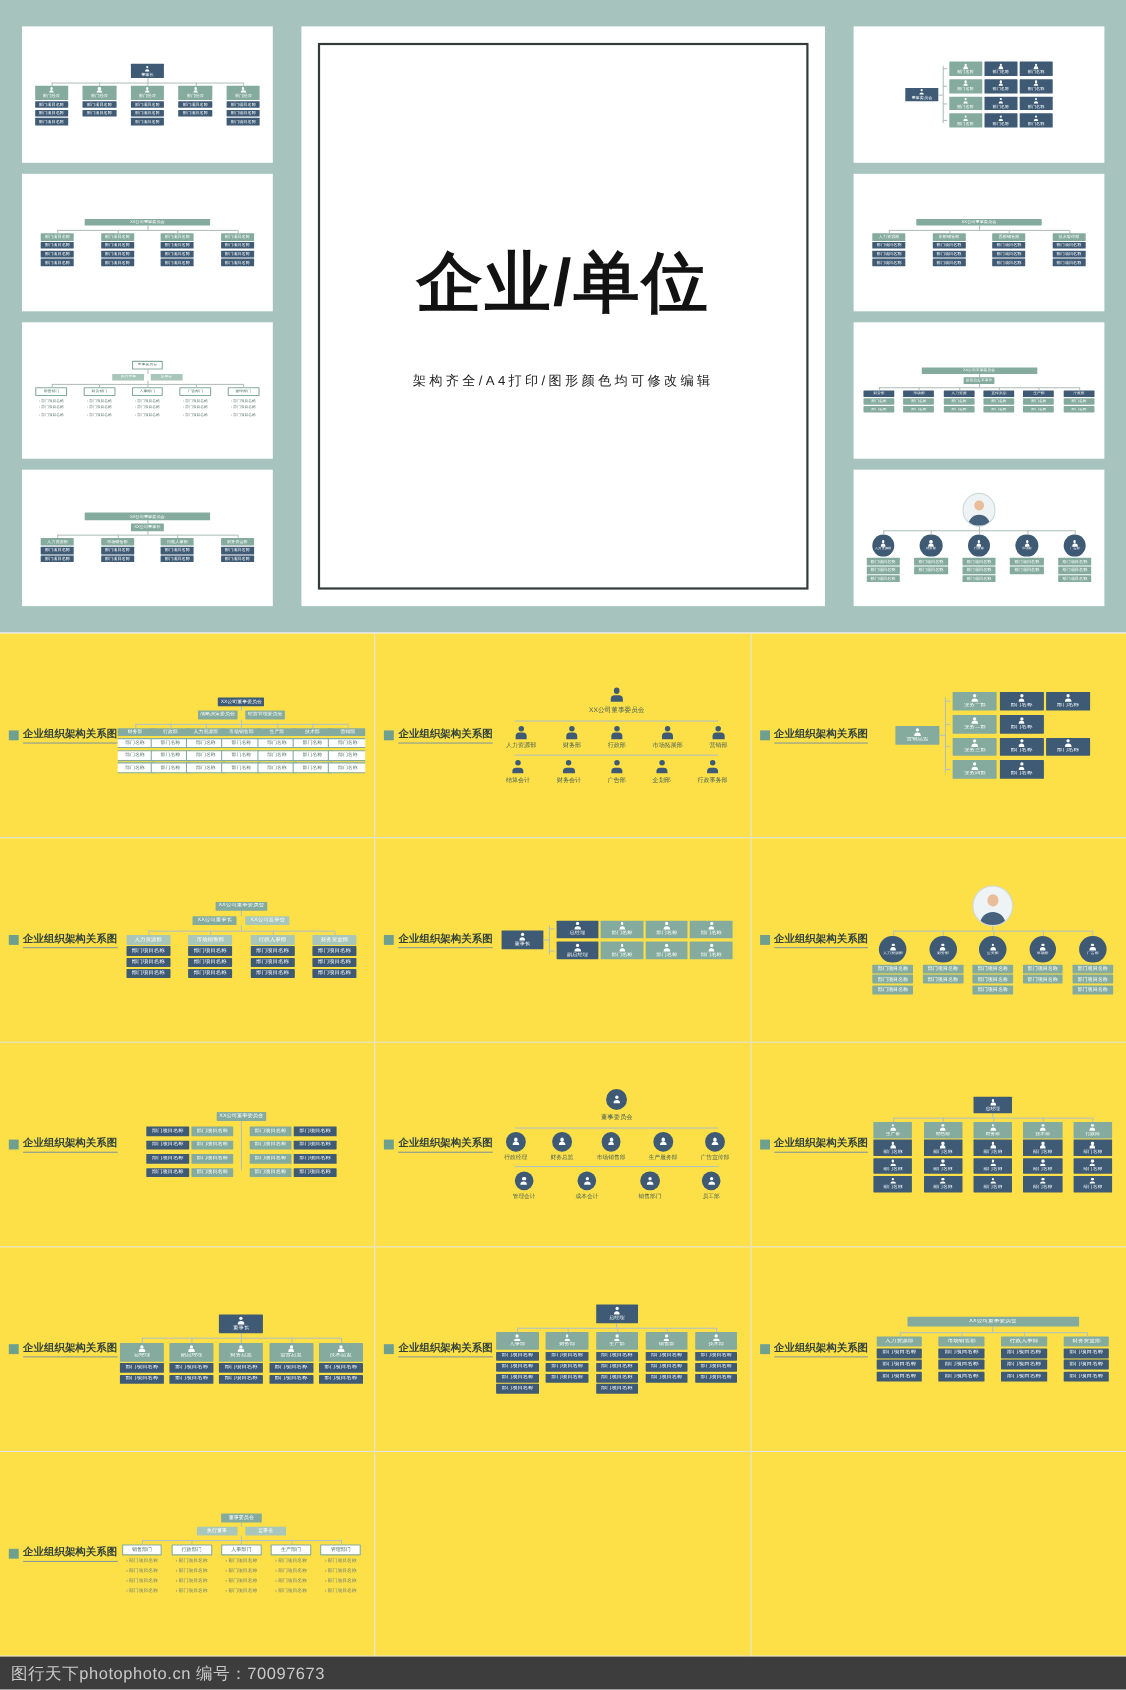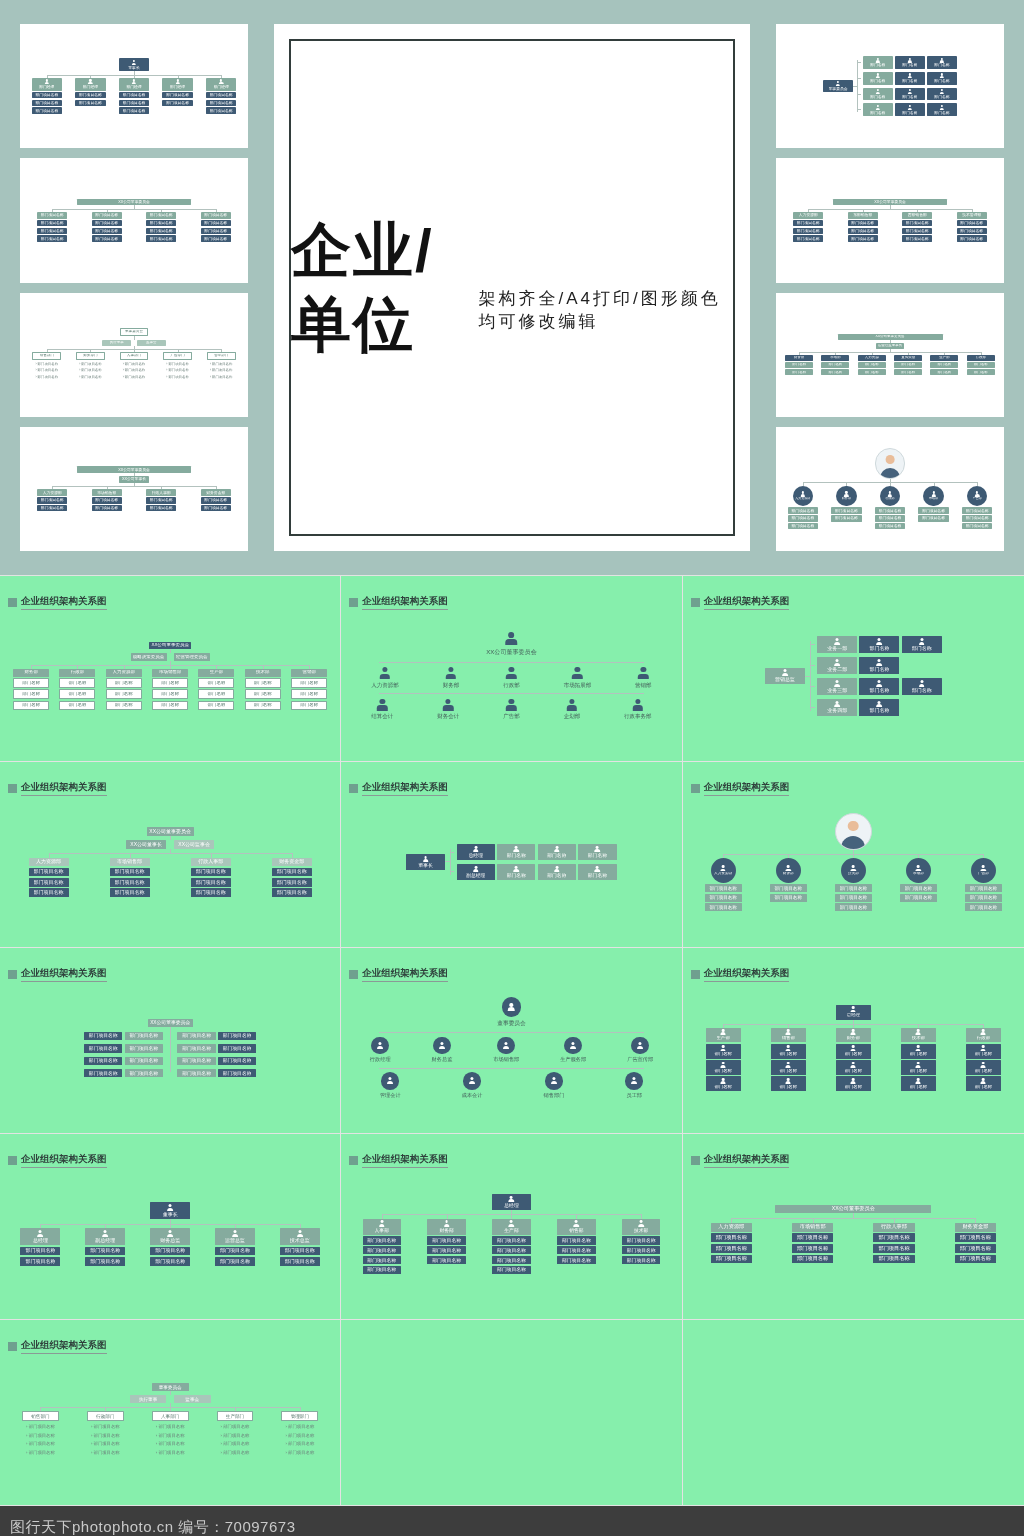--- a/index.html
+++ b/index.html
@@ -4,35 +4,35 @@
 <style>
   html,body{margin:0;padding:0;}
   body{width:1024px;height:1536px;background:#fff;font-family:"Liberation Sans","DejaVu Sans",sans-serif;overflow:hidden;}
   .page{width:100%;height:100%;display:flex;flex-direction:column;}
 
   
   .hero{height:575px;background:#a6c3bd;display:flex;gap:26px;padding:24px 20px;box-sizing:border-box;flex:none;}
   .hero-col{width:228px;flex:none;display:flex;flex-direction:column;gap:10px;}
   .thumb-card{background:#fff;flex:1;min-height:0;padding:7px 5px;display:flex;align-items:center;justify-content:center;overflow:hidden;}
   .hero-center{flex:1;background:#fff;padding:15px;box-sizing:border-box;min-width:0;}
-  .frame{height:100%;box-sizing:border-box;border:2px solid #323d3b;display:flex;flex-direction:row;align-items:center;justify-content:center;}
+  .frame{height:100%;box-sizing:border-box;border:2px solid #323d3b;display:flex;flex-direction:column;align-items:center;justify-content:center;}
   .title-line{font-size:60px;font-weight:bold;color:#121212;line-height:1.22;letter-spacing:2px;}
-  .subtitle{font-size:17px;color:#222;margin-top:44px;letter-spacing:3px;}
+  .subtitle{font-size:12px;color:#222;margin-top:44px;letter-spacing:3px;}
 
   
   .grid{display:grid;grid-template-columns:repeat(3,1fr);grid-auto-rows:186px;border-top:1px solid #e3e3e3;flex:none;}
-  .cell{border-right:1px solid #e3e3e3;border-bottom:1px solid #e3e3e3;padding:19px 8px;box-sizing:border-box;overflow:hidden;display:flex;flex-direction:column;background:#86efac;}
+  .cell{border-right:1px solid #e3e3e3;border-bottom:1px solid #e3e3e3;padding:3px 8px;box-sizing:border-box;overflow:hidden;display:flex;flex-direction:row;background:#fde047;}
   .cell:nth-child(3n){border-right:none;}
   .cell-head{display:flex;align-items:center;gap:4px;flex:none;}
   .head-sq{width:9px;height:9px;background:#6fa08f;flex:none;}
   .head-tx{font-size:9.5px;font-weight:bold;color:#2f413c;border-bottom:1px solid #8a9a96;padding-bottom:1px;}
   .cell-body{flex:1;min-height:0;display:flex;align-items:center;justify-content:center;overflow:hidden;}
 
   
-  .footer{height:31px;background:#3d3d3d;display:flex;align-items:flex-end;padding:0 10px;box-sizing:border-box;flex:none;}
+  .footer{height:31px;background:#3d3d3d;display:flex;align-items:center;padding:0 10px;box-sizing:border-box;flex:none;}
   .footer span{color:#c9c9c9;font-size:15px;letter-spacing:0.5px;}
 
   
   .chart{width:100%;}
   .rootwrap{display:flex;justify-content:center;}
   .nb{display:inline-flex;align-items:center;justify-content:center;gap:0.25em;background:#3e5a74;color:#fff;padding:0.3em 0.5em;min-width:8em;box-sizing:border-box;border-radius:0.12em;line-height:1.1;white-space:nowrap;overflow:hidden;max-width:14em;}
   .nb.ic{flex-direction:column;gap:0.12em;padding:0.32em 0.35em;}
   .nlabel{display:block;max-width:100%;overflow:hidden;}
   .s-dark{background:#3e5a74;}
   .s-green{background:#85ab9e;}

